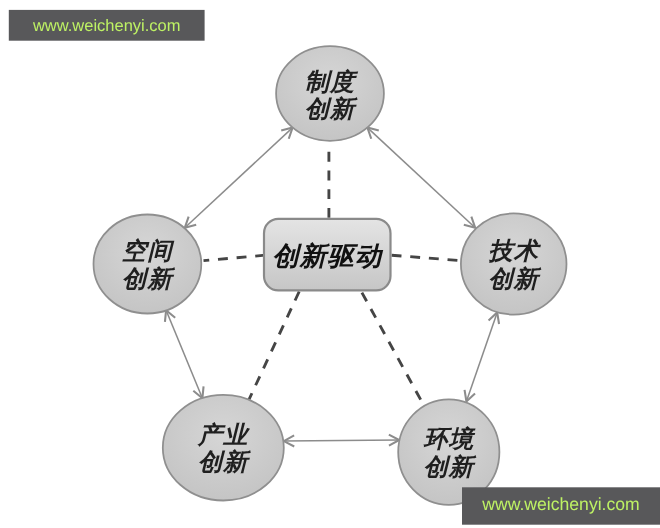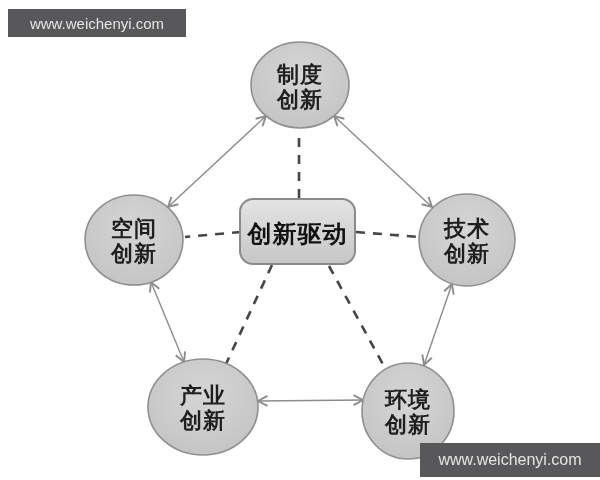--- a/index.html
+++ b/index.html
@@ -1,37 +1,37 @@
 <!DOCTYPE html>
 <html><head>
 <meta charset="utf-8">
 <style>
   html,body{margin:0;padding:0;}
   body{
     width:600px;height:480px;position:relative;overflow:hidden;
     background:#ffffff;
     font-family:"Liberation Sans","DejaVu Sans",sans-serif;
   }
-  .canvas{position:absolute;inset:0;}
+  .canvas{position:absolute;inset:0;font-style:italic;}
   svg{display:block;}
   .node-label{
     font-family:"Liberation Sans","DejaVu Sans",sans-serif;
     font-size:22px;font-weight:bold;fill:#1f1f1f;letter-spacing:1px;
   }
   .center-label{
     font-family:"Liberation Sans","DejaVu Sans",sans-serif;
     font-size:24px;font-weight:bold;fill:#111111;letter-spacing:1px;
   }
   .solid-link{stroke:#8c8c8c;stroke-width:1.4;fill:none;}
   .dashed-link{stroke:#454545;stroke-width:2.6;stroke-dasharray:9 8;fill:none;}
   .node-ellipse{fill:url(#nodeGrad);stroke:#8f8f8f;stroke-width:1.6;}
   .center-rect{fill:url(#centerGrad);stroke:#8a8a8a;stroke-width:2;}
   .watermark{
     position:absolute;display:flex;align-items:center;justify-content:center;
-    background:#58585a;color:#e5e5e5;
+    background:#58585a;color:#bef264;
     font-family:"Liberation Sans","DejaVu Sans",sans-serif;
   }
   .watermark.top-left{left:8px;top:9px;width:178px;height:28px;font-size:15px;}
   .watermark.bottom-right{left:420px;top:443px;width:180px;height:34px;font-size:16px;}
 </style>
 </head>
 <body>
 
 <div class="canvas">
   <svg width="600" height="480" viewBox="0 0 600 480">

